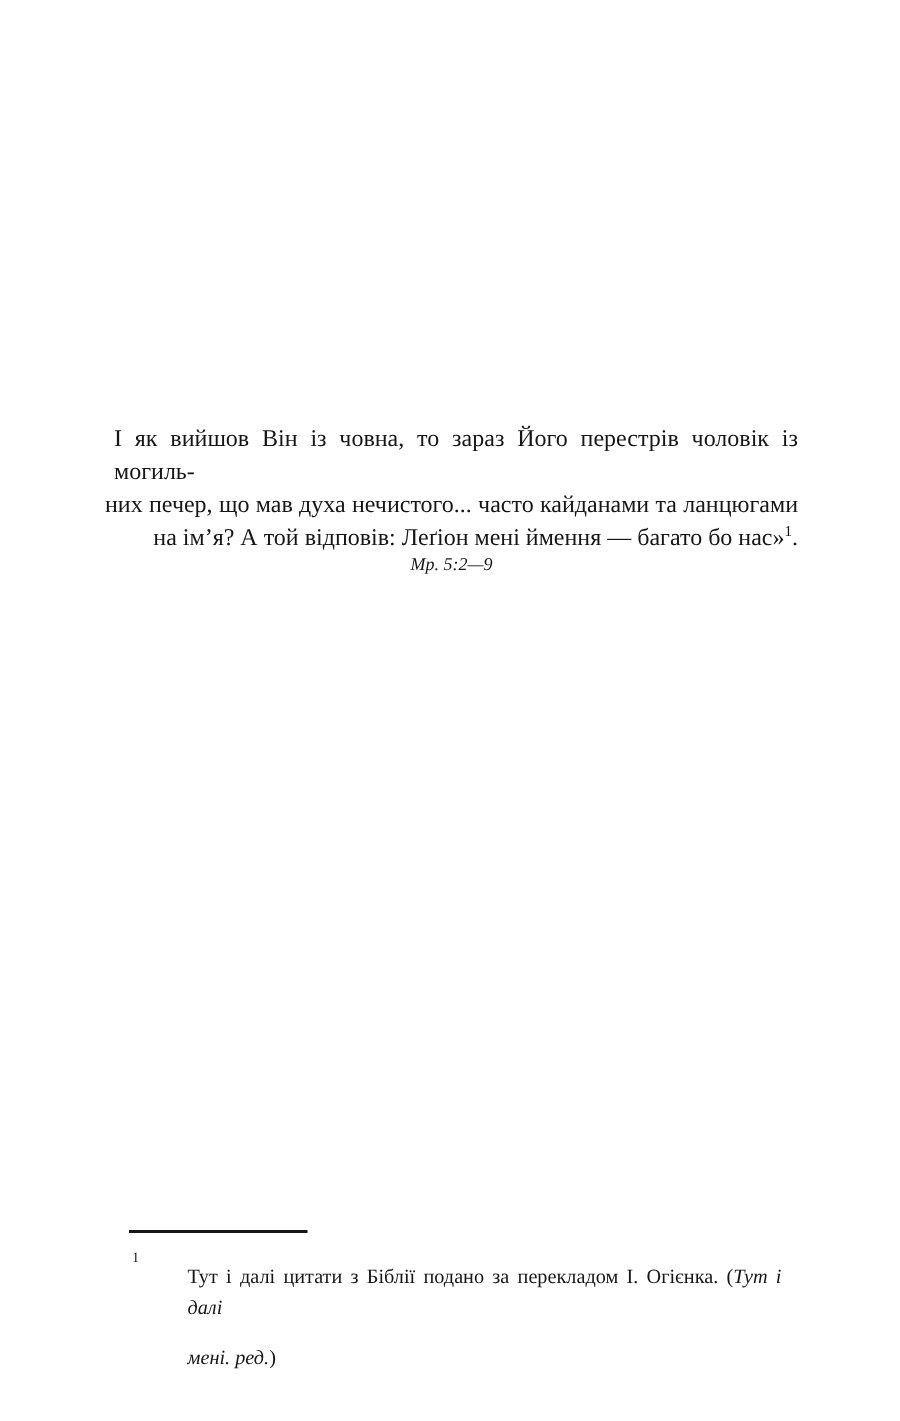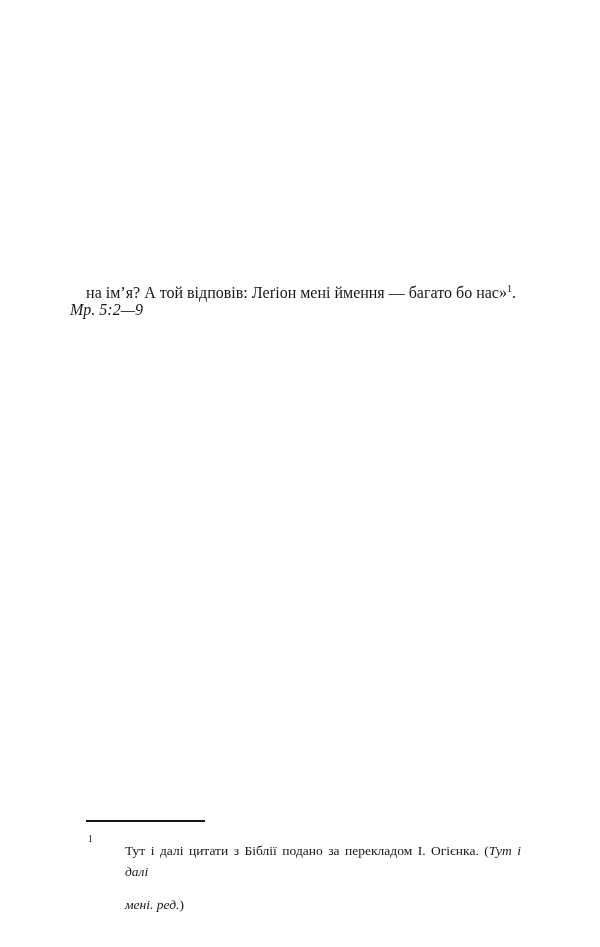--- a/index.html
+++ b/index.html
@@ -34,36 +34,36 @@
     padding: 0;
   }
   .justify {
     text-align: justify;
     text-align-last: justify;
   }
   .q-line.indent {
     padding-left: 6px;
   }
   .q-line.last {
-    text-align: center;
+    text-align: right;
     white-space: nowrap;
   }
   sup.fn-ref {
     font-size: 10px;
     line-height: 0;
     vertical-align: 6px;
     letter-spacing: 0;
   }
   .attribution {
     margin: -3px 0 0 0;
     padding: 0;
-    text-align: left;
+    text-align: center;
     font-style: italic;
     line-height: 18px;
-    font-size: 16px;
+    font-size: 12px;
   }
   
   .footnote {
     position: absolute;
     left: 86px;
     top: 820px;
     width: 447px;
     font-size: 13.5px;
     line-height: 21px;
   }
@@ -97,20 +97,22 @@
   .fn-line i {
     font-style: italic;
   }
 </style>
 </head>
 <body>
 
 <div class="page">
 
   <div class="quote-block">
+    <p class="q-line justify indent">І як вийшов Він із човна, то зараз Його перестрів чоловік із могиль-</p>
+    <p class="q-line justify">них печер, що мав духа нечистого... часто кайданами та ланцюгами</p>
     <p class="q-line last"><span>на ім’я? А той відповів: Леґіон мені ймення — багато бо нас»</span><sup class="fn-ref">1</sup><span>.</span></p>
     <p class="attribution">Мр. 5:2—9</p>
   </div>
 
   <div class="footnote">
     <div class="footnote-rule"></div>
     <div class="footnote-body">
       <span class="fn-marker">1</span>
       <div class="fn-text">
         <p class="fn-line justify"><span>Тут і далі цитати з Біблії подано за перекладом І. Огієнка. (</span><i>Тут і далі</i></p>

